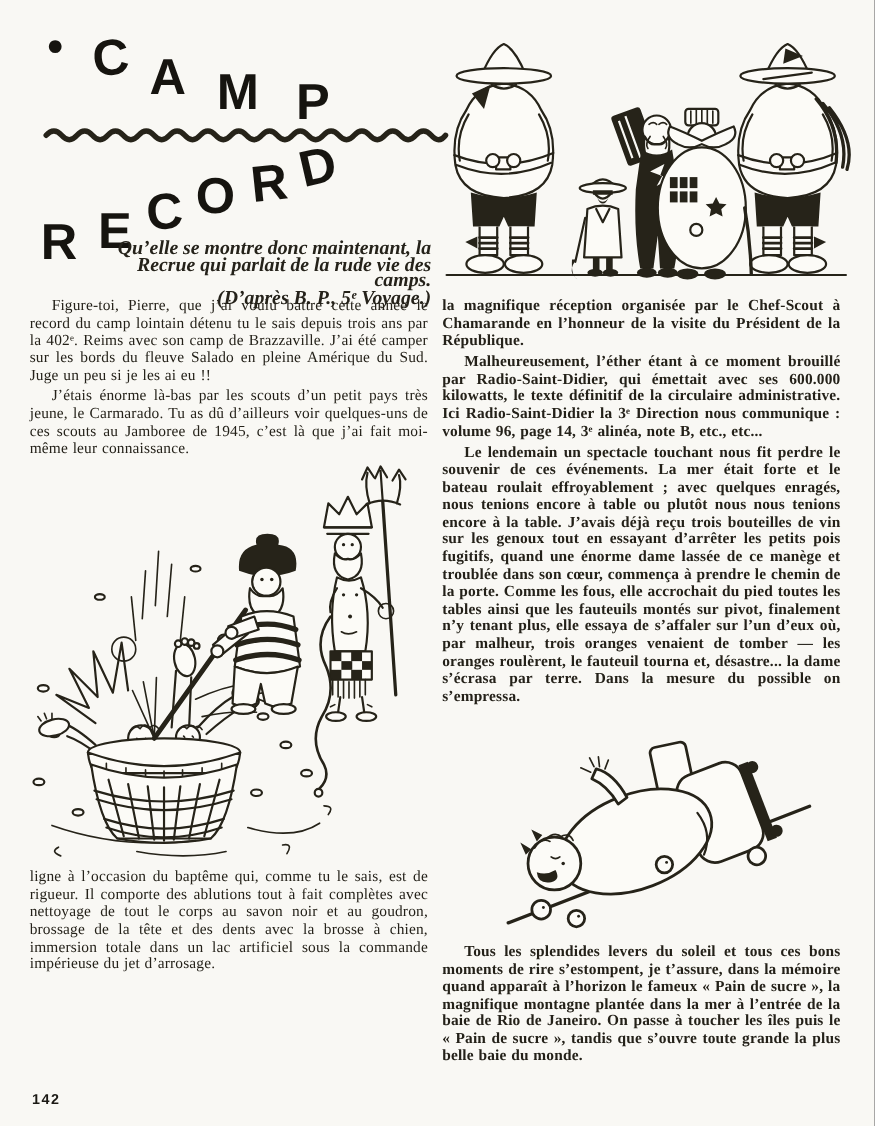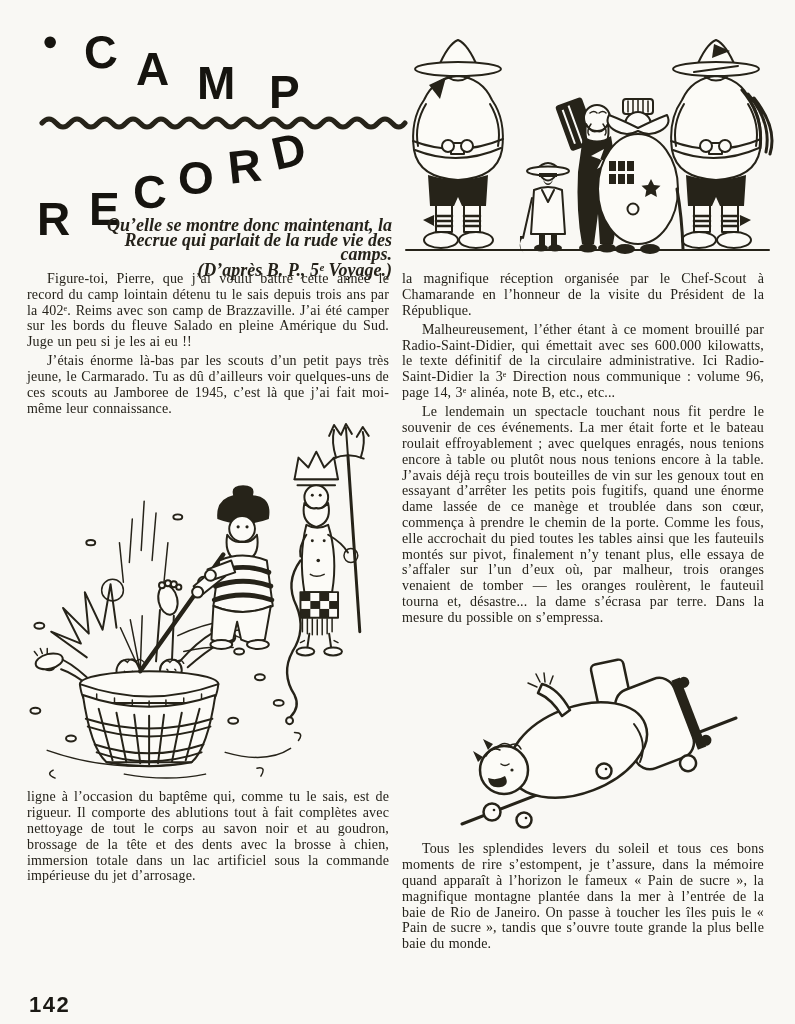--- a/index.html
+++ b/index.html
@@ -20,32 +20,32 @@
     position:absolute;left:78px;top:218px;width:314px;text-align:right;
     font-style:italic;font-weight:bold;font-size:18px;line-height:14.6px;color:#25221a;
   }
   .caption .credit{margin-top:1px;}
   
   .col{
     position:absolute;top:271px;width:362px;font-size:14px;line-height:15.8px;
     text-align:justify;letter-spacing:.15px;word-spacing:.6px;color:#242119;
   }
   .col-left{left:27px;}
-  .col-right{left:402px;}
+  .col-right{left:402px;font-weight:bold;}
   .col p{margin:0 0 3.5px 0;}
   .ind{text-indent:20px;}
   .illus{position:relative;}
   .illus-tub{margin:5px 0 2px 2px;}
   .illus-lady{margin:14px 0 6px 50px;}
   .illus-guard{position:absolute;left:400px;top:22px;}
   
   .pageno{
     position:absolute;left:29px;top:992px;
     font-family:"Liberation Sans","DejaVu Sans",sans-serif;
-    font-weight:bold;font-size:22px;letter-spacing:1.5px;color:#1b1914;
+    font-weight:bold;font-size:13px;letter-spacing:1.5px;color:#1b1914;
   }
   
   .s{stroke:#262319;stroke-width:2;fill:none;stroke-linecap:round;stroke-linejoin:round;}
   .s15{stroke:#262319;stroke-width:1.5;fill:none;stroke-linecap:round;}
   .s3{stroke:#262319;stroke-width:3;fill:none;stroke-linecap:round;}
   .fw{stroke:#262319;stroke-width:2;fill:#fcfbf7;stroke-linejoin:round;}
   .fw25{stroke:#262319;stroke-width:2.5;fill:#fcfbf7;stroke-linejoin:round;}
   .fd{fill:#262319;stroke:none;}
 </style>
 </head>

